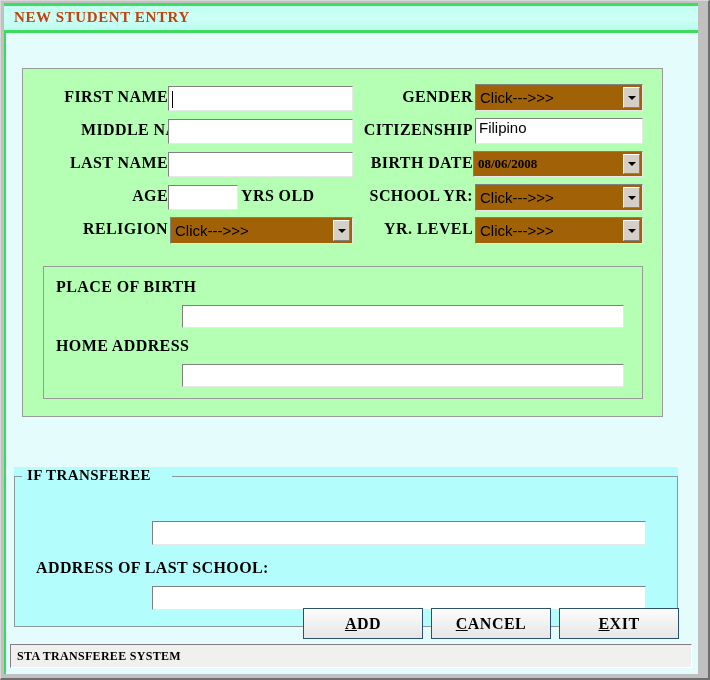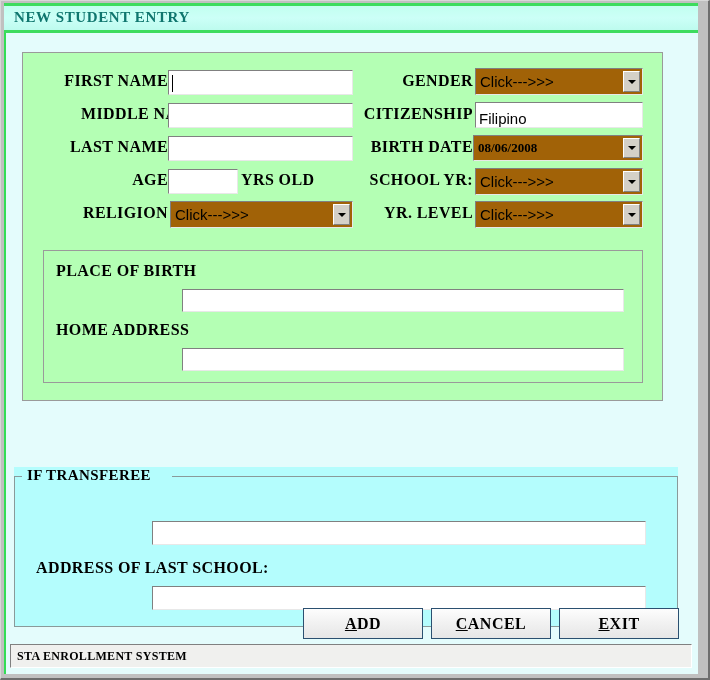--- a/index.html
+++ b/index.html
@@ -59,29 +59,29 @@
     left: 0; top: 0; right: 0; bottom: 0;
     background: linear-gradient(to bottom, #c2fff0 0%, #ccfff7 50%, #bdfbee 100%);
   }
   #title-text {
     position: absolute;
     left: 10px; top: 3px;
     font-family: "Liberation Serif", serif;
     font-size: 15px;
     font-weight: bold;
     letter-spacing: 0.6px;
-    color: #0f766e;
+    color: #c2410c;
     white-space: nowrap;
   }
 
   
   .panel-green {
     position: absolute;
     left: 22px;
-    top: 52px;
+    top: 68px;
     width: 641px;
     height: 349px;
     box-sizing: border-box;
     background: #b4ffb4;
     border: 1px solid #9a9a9a;
   }
   .subpanel-green {
     position: absolute;
     left: 20px;
     top: 197px;
@@ -305,21 +305,21 @@
     <div class="lbl right" style="left:300px; top:118px; width:150px;">SCHOOL YR:</div>
     <div class="lbl right" style="left:310px; top:151px; width:140px;">YR. LEVEL</div>
 
     <div class="combo" style="left:452px; top:15px; width:168px; height:27px;">
       <div class="combo-text">Click---&gt;&gt;&gt;</div>
       <div class="combo-btn">
         <span class="combo-arrow"></span>
       </div>
     </div>
 
-    <div class="txt" style="left:452px; top:49px; width:168px; height:26px; display:flex; align-items:flex-end;">
+    <div class="txt" style="left:452px; top:49px; width:168px; height:26px; display:flex; align-items:flex-start;">
       <span>Filipino</span>
     </div>
 
     <div class="combo" style="left:450px; top:82px; width:170px; height:26px;">
       <div class="combo-text serif">08/06/2008</div>
       <div class="combo-btn">
         <span class="combo-arrow"></span>
       </div>
     </div>
 
@@ -365,16 +365,16 @@
 
   <div class="btn" style="left:431px; top:608px; width:120px; height:31px;">
     <span><span class="acc">C</span><span>ANCEL</span></span>
   </div>
 
   <div class="btn" style="left:559px; top:608px; width:120px; height:31px;">
     <span><span class="acc">E</span><span>XIT</span></span>
   </div>
 
   <div id="statusbar">
-    <span id="statusbar-text">STA ENROLLMENT SYSTEM</span>
+    <span id="statusbar-text">STA TRANSFEREE SYSTEM</span>
   </div>
 
 </div>
 
 </body></html>

